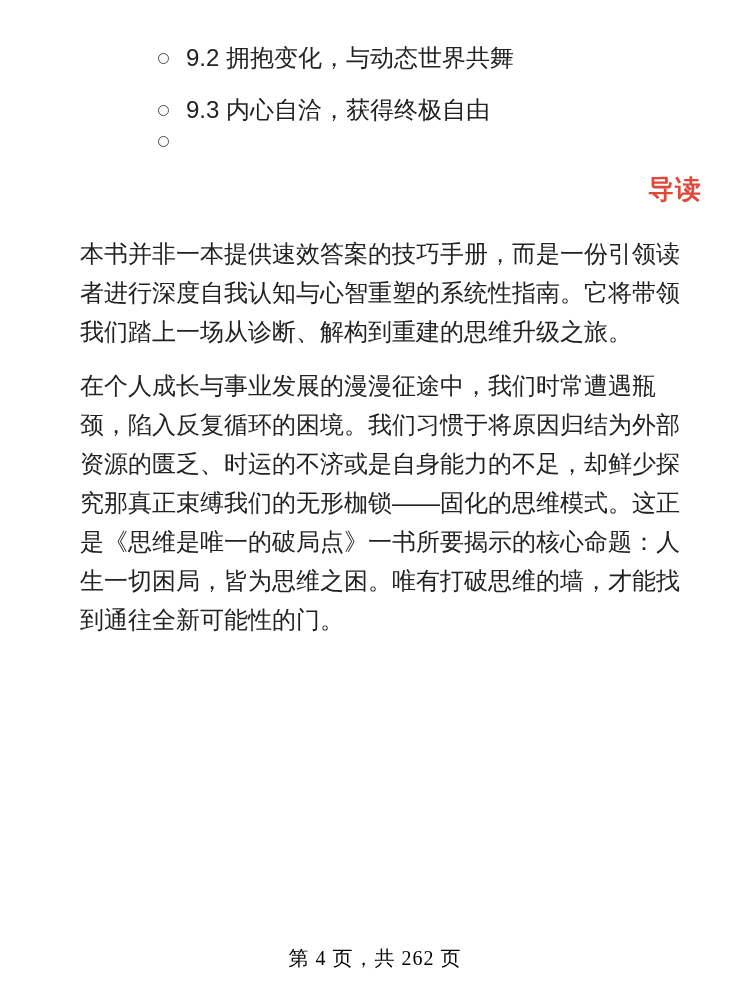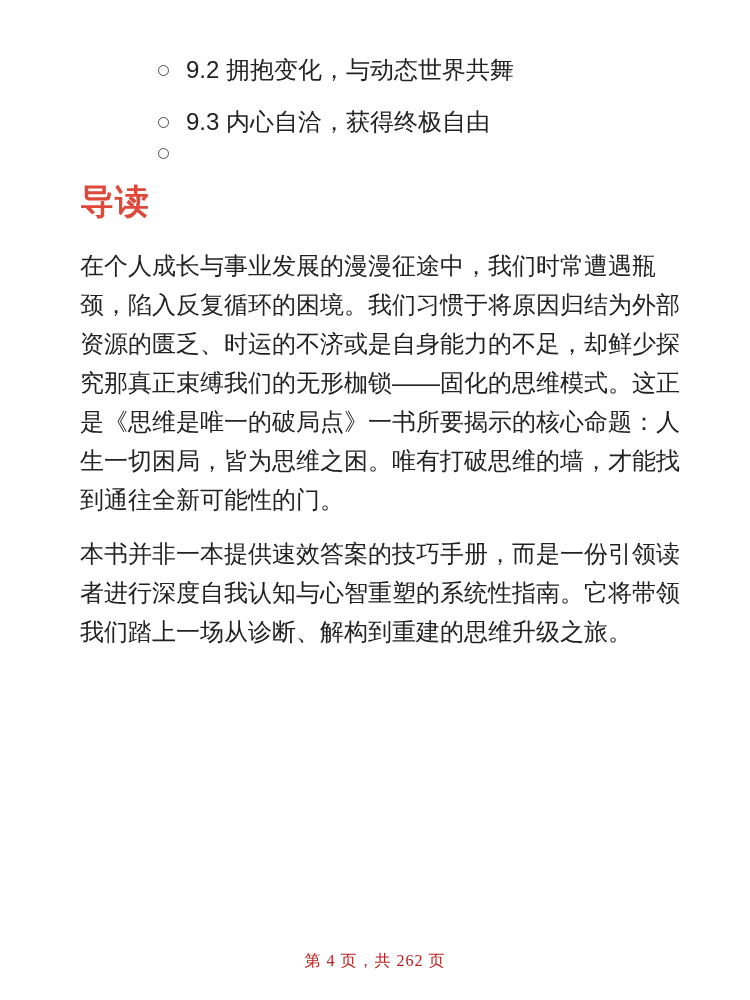--- a/index.html
+++ b/index.html
@@ -15,21 +15,21 @@
   }
   .page {
     position: relative;
     width: 750px;
     height: 1000px;
     background: #ffffff;
     overflow: hidden;
     box-sizing: border-box;
   }
   .content {
-    padding: 44px 48px 0 80px;
+    padding: 32px 48px 0 80px;
     box-sizing: border-box;
   }
   
   .toc-list {
     list-style: none;
     margin: 0;
     padding: 0 0 0 78px;
   }
   .toc-item {
     display: flex;
@@ -44,47 +44,48 @@
     width: 9px;
     height: 9px;
     border: 1.5px solid #4d4d4d;
     border-radius: 50%;
     margin-right: 17px;
     background: transparent;
   }
   
   .section-heading {
     margin: 22px 0 24px 0;
-    font-size: 34px;
+    font-size: 26px;
     line-height: 41px;
     font-weight: 700;
     color: #e0483a;
     letter-spacing: 1px;
+    text-align: right;
   }
   
   .para {
     margin: 0 0 15px 0;
     font-size: 24px;
     line-height: 39px;
     color: #222222;
     text-align: left;
     word-break: break-all;
   }
   
   .page-footer {
     position: absolute;
     left: 0;
     right: 0;
     bottom: 28px;
     text-align: center;
   }
   .page-indicator {
     font-family: "Liberation Serif", serif;
-    font-size: 16px;
-    color: #b91c1c;
+    font-size: 20px;
+    color: #000000;
     letter-spacing: 1px;
   }
 </style>
 </head>
 <body>
 
 <div class="page">
   <div class="content">
 
     <ul class="toc-list">
@@ -96,21 +97,21 @@
         <span class="circle-bullet"></span>
         <span>9.3 内心自洽，获得终极自由</span>
       </li>
       <li class="toc-item">
         <span class="circle-bullet"></span>
       </li>
     </ul>
 
     <h2 class="section-heading">导读</h2>
 
+    <p class="para">本书并非一本提供速效答案的技巧手册，而是一份引领读者进行深度自我认知与心智重塑的系统性指南。它将带领我们踏上一场从诊断、解构到重建的思维升级之旅。</p>
     <p class="para">在个人成长与事业发展的漫漫征途中，我们时常遭遇瓶颈，陷入反复循环的困境。我们习惯于将原因归结为外部资源的匮乏、时运的不济或是自身能力的不足，却鲜少探究那真正束缚我们的无形枷锁——固化的思维模式。这正是《思维是唯一的破局点》一书所要揭示的核心命题：人生一切困局，皆为思维之困。唯有打破思维的墙，才能找到通往全新可能性的门。</p>
-    <p class="para">本书并非一本提供速效答案的技巧手册，而是一份引领读者进行深度自我认知与心智重塑的系统性指南。它将带领我们踏上一场从诊断、解构到重建的思维升级之旅。</p>
 
   </div>
 
   <div class="page-footer">
     <span class="page-indicator">第 4 页，共 262 页</span>
   </div>
 </div>
 
 </body></html>

